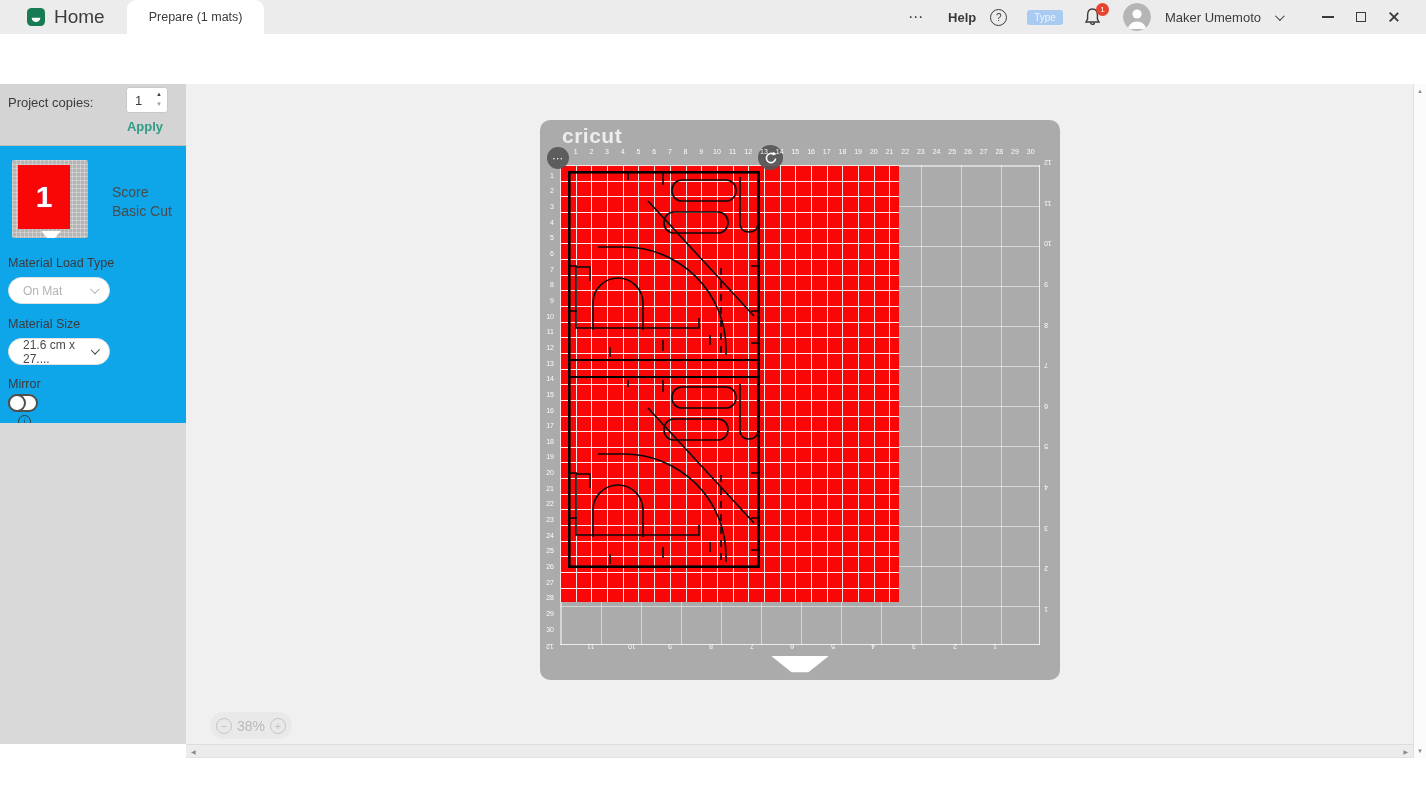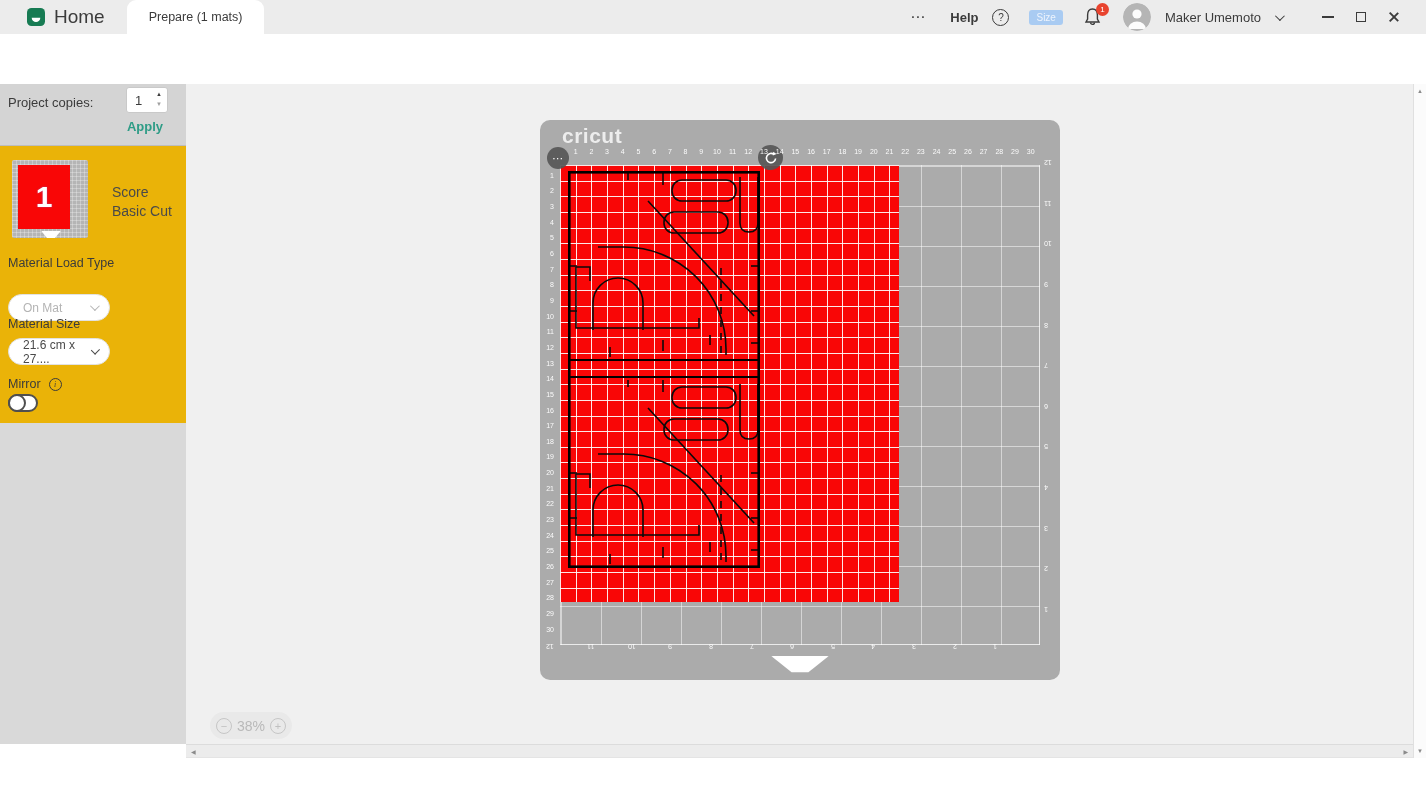--- a/index.html
+++ b/index.html
@@ -27,40 +27,40 @@
   .x-icon::before,.x-icon::after{content:"";position:absolute;left:5px;top:0;width:1.6px;height:12px;background:#3b3b3b;}
   .x-icon::before{transform:rotate(45deg);} .x-icon::after{transform:rotate(-45deg);}
 
   
   .header{position:absolute;left:0;top:34px;width:1426px;height:50px;background:#fff;display:flex;align-items:center;}
   .title{font-size:17px;font-weight:600;color:#1e1e1e;padding-left:18px;}
   .title-chev{margin-left:8px;width:7px;height:7px;border-right:1.8px solid #3b3b3b;border-bottom:1.8px solid #3b3b3b;transform:rotate(45deg);display:inline-block;position:relative;top:-2px;}
   .machine{margin-left:auto;display:flex;align-items:center;gap:7px;padding-right:24px;color:#b9b9b9;font-size:13px;}
 
   
-  .sidebar{position:absolute;left:0;top:84px;width:210px;height:660px;background:#eab308;border-right:3px solid #f97316;box-sizing:border-box;}
+  .sidebar{position:absolute;left:0;top:84px;width:210px;height:660px;background:#0ea5e9;border-right:3px solid #f97316;box-sizing:border-box;}
   .side-top{position:absolute;left:0;top:0;width:100%;height:61px;background:#d4d4d4;border-bottom:1px solid #bdbdbd;}
   .copies-label{position:absolute;left:8px;top:11px;font-size:13px;color:#3b3b3b;}
   .copies-input{position:absolute;left:126px;top:3px;width:42px;height:26px;background:#fff;border:1px solid #c9c9c9;border-radius:3px;box-sizing:border-box;font-size:13px;color:#3b3b3b;padding:0 14px 0 8px;font-family:inherit;}
   .spin{position:absolute;font-size:6px;line-height:6px;cursor:default;}
   .spin-up{left:156px;top:7px;color:#3b3b3b;}
   .spin-down{left:156px;top:17px;color:#a0a0a0;}
   .apply{position:absolute;left:0;top:35px;width:163px;text-align:right;font-size:13px;font-weight:600;color:var(--apply-teal);}
   .thumb{position:absolute;left:12px;top:76px;width:76px;height:78px;background:#b5b5b5;border-radius:2px;
     background-image:repeating-linear-gradient(to right,rgba(255,255,255,.28) 0 1px,transparent 1px 4px),repeating-linear-gradient(to bottom,rgba(255,255,255,.28) 0 1px,transparent 1px 4px);}
   .thumb-red{position:absolute;left:6px;top:5px;width:52px;height:64px;background:var(--material-red);display:flex;align-items:center;justify-content:center;}
   .thumb-num{color:#fff;font-size:30px;font-weight:700;text-shadow:0 0 2px rgba(120,120,255,.55);}
   .thumb-notch{position:absolute;left:28px;top:71px;width:22px;height:7px;background:#fff;clip-path:polygon(6% 0,94% 0,68% 100%,32% 100%);}
   .mat-type{position:absolute;left:112px;font-size:14px;color:#4a4a4a;}
   .side-label{position:absolute;left:8px;font-size:12.5px;color:#3b3b3b;}
   .dd{position:absolute;left:8px;width:102px;height:27px;background:#fff;border:1px solid #e2e2e2;border-radius:14px;box-sizing:border-box;display:flex;align-items:center;padding:0 12px 0 14px;font-size:12px;}
   .dd .chev{margin-left:auto;}
   .dd-muted{color:#b4b4b4;} .dd-muted .chev{border-color:#b4b4b4;}
   .dd-dark{color:#4a4a4a;} .dd-dark .chev{border-color:#4a4a4a;}
-  .mirror-row{position:absolute;left:8px;top:293px;display:flex;align-items:center;gap:8px;font-size:12.5px;color:#3b3b3b;}
+  .mirror-row{position:absolute;left:8px;top:293px;display:flex;align-items:center;gap:24px;font-size:12.5px;color:#3b3b3b;flex-direction:column;}
   .info-circle{width:13px;height:13px;border:1.3px solid #3b3b3b;border-radius:50%;font-size:8px;display:flex;align-items:center;justify-content:center;box-sizing:border-box;font-style:italic;font-family:"Liberation Serif",serif;}
   .toggle{position:absolute;left:8px;top:310px;width:30px;height:18px;border:2px solid #4f4f4f;border-radius:10px;background:#fff;box-sizing:border-box;}
   .knob{position:absolute;left:-2px;top:-2px;width:14px;height:14px;border:2px solid #4f4f4f;border-radius:50%;background:#fff;}
   .side-bottom{position:absolute;left:0;top:339px;width:100%;height:321px;background:#d9d9d9;}
 
   
   .canvas{position:absolute;left:186px;top:84px;width:1227px;height:660px;background:#f0f0f0;overflow:hidden;}
   .mat{position:absolute;left:354px;top:36px;width:520px;height:560px;background:var(--mat-gray);border-radius:10px;}
   .cricut-logo{position:absolute;left:376px;top:40px;font-size:21px;font-weight:700;color:rgba(255,255,255,.78);letter-spacing:.5px;}
   .inch-grid{position:absolute;left:374px;top:81px;width:480px;height:480px;box-sizing:border-box;border:1px solid rgba(255,255,255,.5);
@@ -104,21 +104,21 @@
           <rect width="18" height="18" rx="4.5" fill="#177B53"></rect>
           <path d="M4.7 9.8 a4.3 4.3 0 0 0 8.6 0 Z" fill="#fff"></path>
         </svg>
       <span class="home-label">Home</span>
     </div>
     <div class="active-tab">Prepare (1 mats)</div>
     <div class="top-right">
       <span class="dots">⋯</span>
       <span class="help-label">Help</span>
       <span class="q-circle">?</span>
-      <span class="beta">Size</span>
+      <span class="beta">Type</span>
       <span class="bell-wrap">
         <svg width="19" height="21" viewBox="0 0 19 21">
             <path d="M9.5 3 C6 3 4.6 5.6 4.6 9 L4.6 13 L3 16 L16 16 L14.4 13 L14.4 9 C14.4 5.6 13 3 9.5 3 Z" fill="none" stroke="#3b3b3b" stroke-width="1.4"></path>
             <path d="M7.6 16.5 a1.9 1.9 0 0 0 3.8 0" fill="none" stroke="#3b3b3b" stroke-width="1.4"></path>
           </svg>
         <span class="badge">1</span>
       </span>
       <span class="avatar">
         <svg width="28" height="28" viewBox="0 0 28 28">
             <circle cx="14" cy="14" r="14" fill="#b5b5b5"></circle>
@@ -155,21 +155,21 @@
     <div class="thumb">
       <div class="thumb-red">
         <span class="thumb-num">1</span>
       </div>
       <div class="thumb-notch"></div>
     </div>
     <span class="mat-type" style="top:100px;">Score</span>
     <span class="mat-type" style="top:119px;">Basic Cut</span>
 
     <span class="side-label" style="top:172px;">Material Load Type</span>
-    <div class="dd dd-muted" style="top:210px;gap:20px;">
+    <div class="dd dd-muted" style="top:193px;gap:20px;">
       <span>On Mat</span>
       <span class="chev"></span>
     </div>
 
     <span class="side-label" style="top:233px;">Material Size</span>
     <div class="dd dd-dark" style="top:254px;">
       <span>21.6 cm x 27....</span>
       <span class="chev"></span>
     </div>
 

